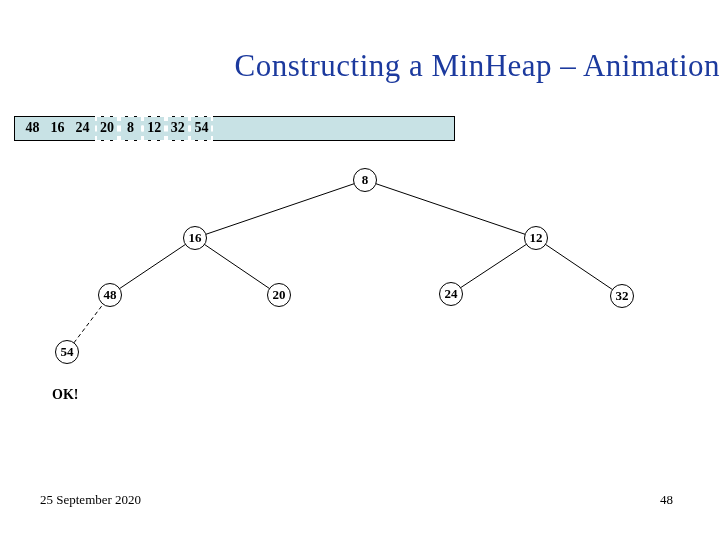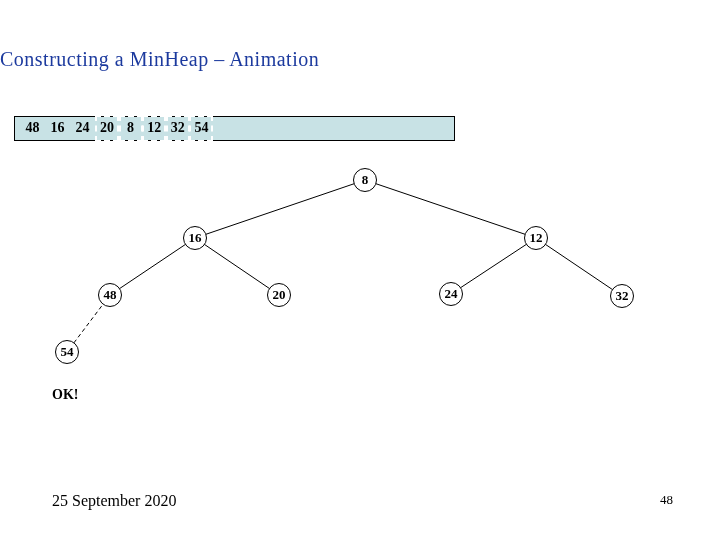--- a/index.html
+++ b/index.html
@@ -14,22 +14,22 @@
     background: #ffffff;
     overflow: hidden;
     font-family: "Liberation Serif", "DejaVu Serif", serif;
   }
   .title {
     position: absolute;
     top: 48px;
     left: 0;
     width: 100%;
     margin: 0;
-    text-align: left;
-    font-size: 20px;
+    text-align: right;
+    font-size: 31px;
     font-weight: normal;
     color: var(--title-blue, #1c3a9e);
     letter-spacing: 0.5px;
   }
   .array-box {
     position: absolute;
     left: 14px;
     top: 116px;
     width: 441px;
     height: 25px;
@@ -82,23 +82,22 @@
     top: 387px;
     font-size: 14px;
     font-weight: bold;
     color: #000000;
     text-align: right;
   }
   .footer-date {
     position: absolute;
     left: 40px;
     top: 492px;
-    font-size: 16px;
+    font-size: 13px;
     color: #000000;
-    margin-left: 12px;
   }
   .footer-author {
     position: absolute;
     left: 0;
     top: 492px;
     width: 100%;
     text-align: center;
     font-size: 13px;
     color: #000000;
   }

